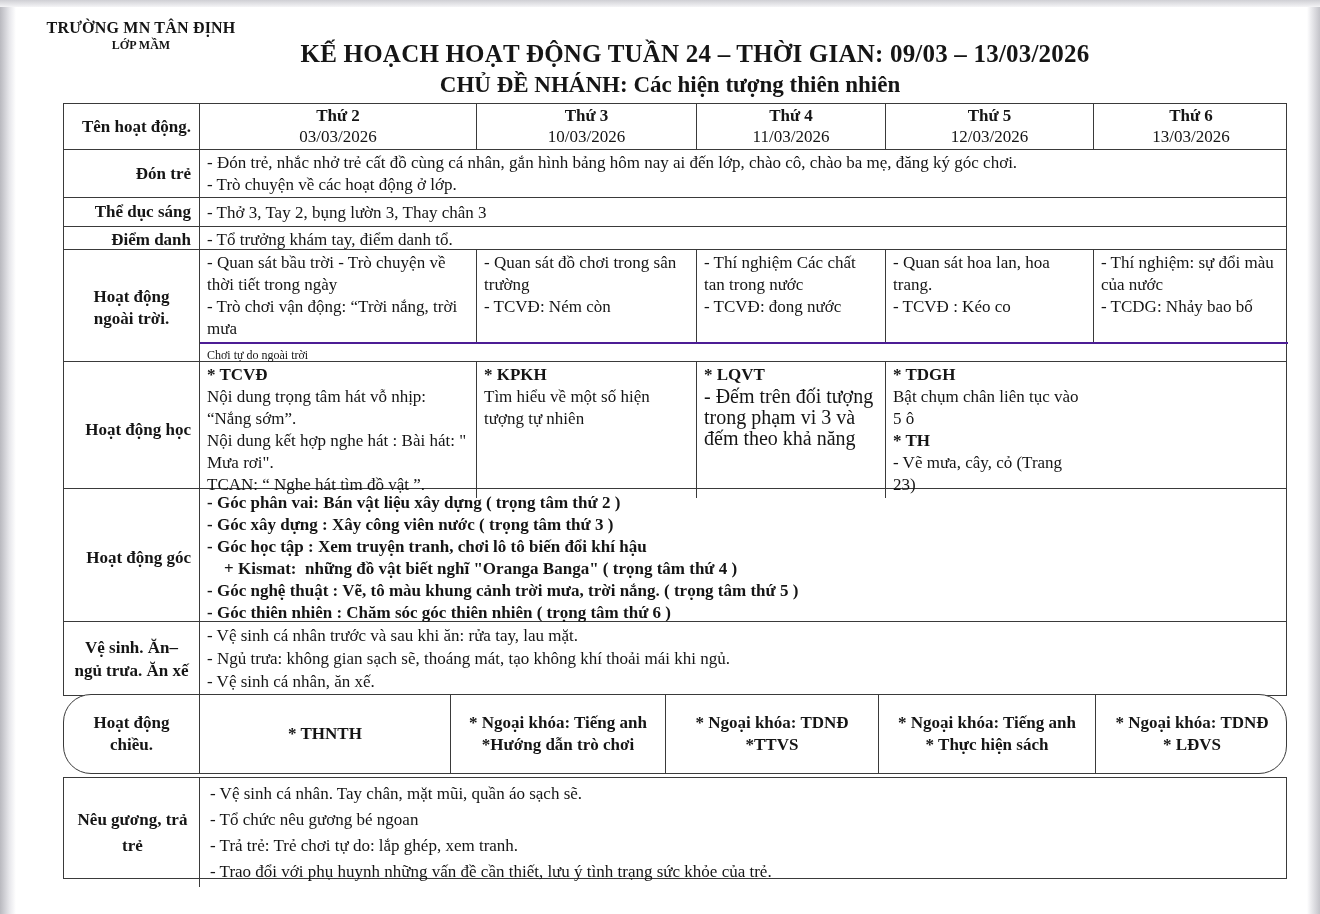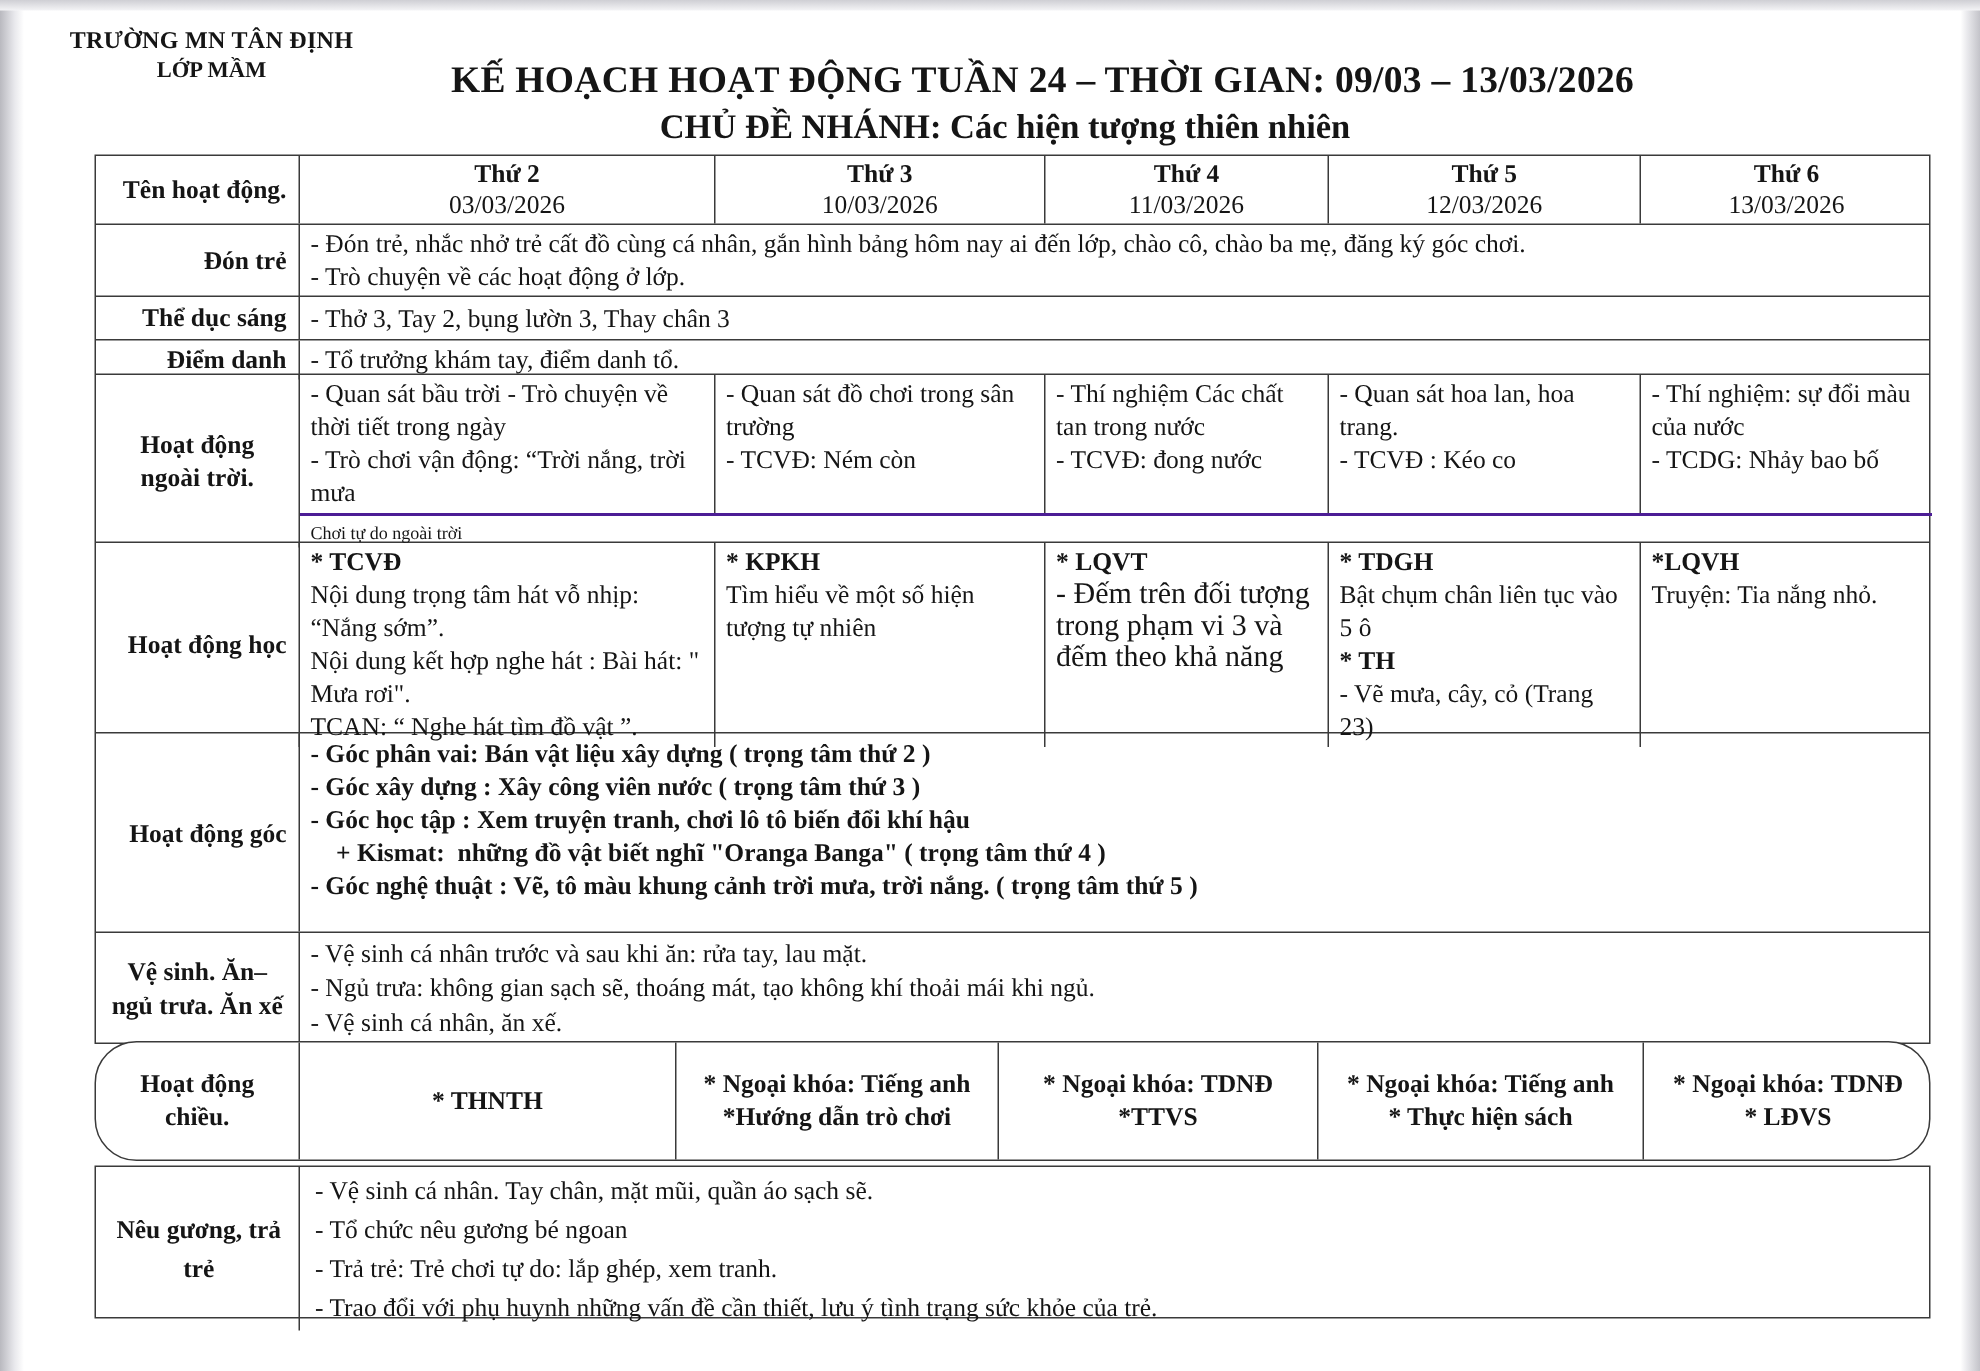--- a/index.html
+++ b/index.html
@@ -12,21 +12,21 @@
   .edge-left  { position:absolute; left:0; top:0; width:16px; height:914px;
                 background:linear-gradient(to right,#b9b9bf,#e8e8ec 60%,#ffffff); z-index:5; }
   .edge-right { position:absolute; right:0; top:0; width:13px; height:914px;
                 background:linear-gradient(to left,#c3c3c9,#ececef 70%,#ffffff); z-index:5; }
   .edge-top   { position:absolute; left:0; top:0; width:1320px; height:7px;
                 background:linear-gradient(to bottom,#cfcfd4,#f4f4f6); z-index:6; }
 
   .school { position:absolute; left:35px; top:18px; width:212px; text-align:center;
             font-weight:bold; line-height:1.25; }
   .school .name { font-size:16px; letter-spacing:.2px; }
-  .school .cls  { font-size:15px; }
+  .school .cls  { font-size:12px; }
 
   .title-main { position:absolute; left:150px; top:40px; width:1090px; text-align:center;
                 font-size:25px; font-weight:bold; letter-spacing:.2px; }
   .title-sub  { position:absolute; left:60px;  top:72px; width:1220px; text-align:center;
                 font-size:23px; font-weight:bold; }
 
   
   .seg { position:absolute; left:63px; width:1224px; border:1px solid #3a3a3a; background:#fff; }
   .seg-a { top:103px; }
   .seg-b { top:694px; height:80px;border-radius:28px; }
@@ -188,36 +188,33 @@
     <div class="cell">
       <div class="hoc-h">* LQVT</div>
       <div class="sm">- Đếm trên đối tượng trong phạm vi 3 và đếm theo khả năng</div>
     </div>
     <div class="cell">
       <div class="hoc-h">* TDGH</div>
       <div>Bật chụm chân liên tục vào 5 ô</div>
       <div class="hoc-h">* TH</div>
       <div>- Vẽ mưa, cây, cỏ (Trang 23)</div>
     </div>
-    <div class="cell">
-      <div class="hoc-h">*LQVH</div>
-      <div>Truyện: Tia nắng nhỏ.</div>
-    </div>
   </div>
 
   <div class="row cols-2 r-goc">
     <div class="cell lab">
         <span>Hoạt động góc</span>
       </div>
     <div class="cell">
       <div>- Góc phân vai: Bán vật liệu xây dựng ( trọng tâm thứ 2 )</div>
       <div>- Góc xây dựng : Xây công viên nước ( trọng tâm thứ 3 )</div>
       <div>- Góc học tập : Xem truyện tranh, chơi lô tô biến đổi khí hậu</div>
       <div style="white-space:pre;">    + Kismat:  những đồ vật biết nghĩ "Oranga Banga" ( trọng tâm thứ 4 )</div>
       <div>- Góc nghệ thuật : Vẽ, tô màu khung cảnh trời mưa, trời nắng. ( trọng tâm thứ 5 )</div>
+      <div>- Góc thiên nhiên : Chăm sóc góc thiên nhiên ( trọng tâm thứ 6 )</div>
     </div>
   </div>
 
   <div class="row cols-2 r-vs">
     <div class="cell lab">
         <span>Vệ sinh. Ăn– ngủ trưa. Ăn xế</span>
       </div>
     <div class="cell">
       <div>- Vệ sinh cá nhân trước và sau khi ăn: rửa tay, lau mặt.</div>
       <div>- Ngủ trưa: không gian sạch sẽ, thoáng mát, tạo không khí thoải mái khi ngủ.</div>

